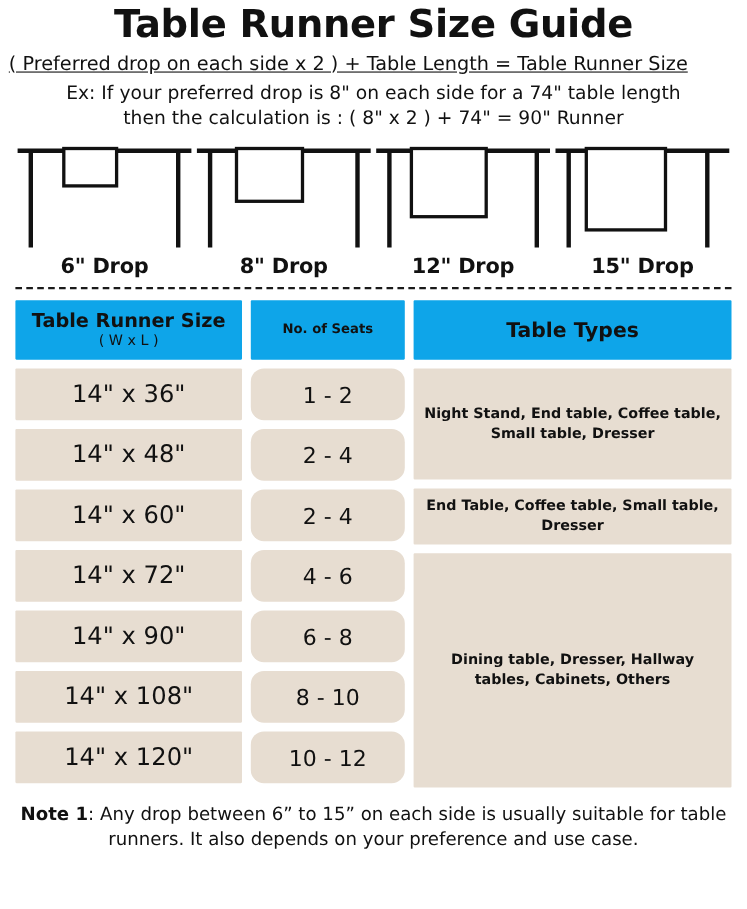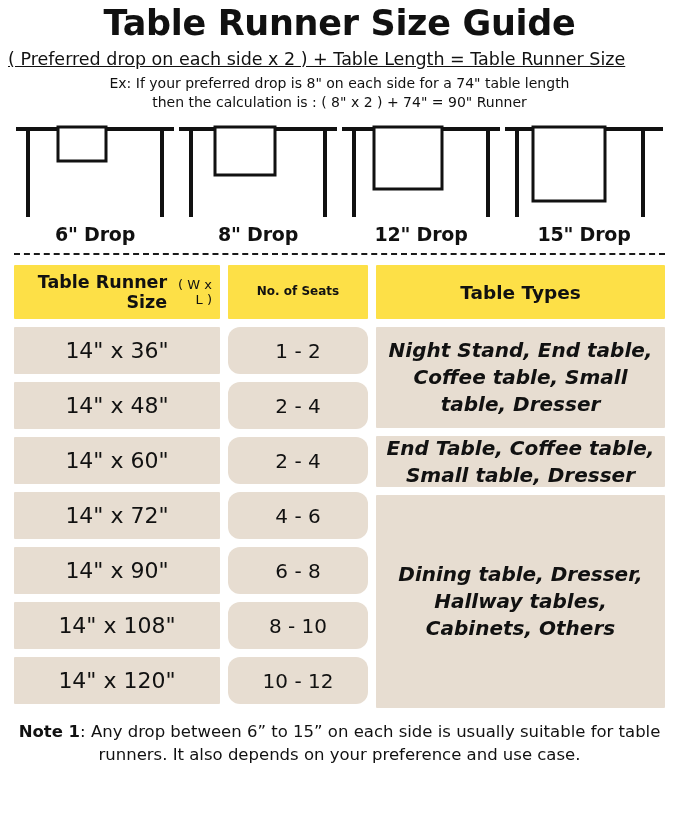--- a/index.html
+++ b/index.html
@@ -32,21 +32,21 @@
   }
   .formula {
     text-align: left;
     font-size: 17.5px;
     margin: 6px 0 2px 0;
     line-height: 1.25;
     text-decoration: underline;
   }
   .example {
     text-align: center;
-    font-size: 14px;
+    font-size: 17px;
     line-height: 1.32;
     margin: 4px 0 0 0;
   }
   .example .line2 { display: block; }
 
   
   .drops {
     margin-top: 10px;
     display: flex;
     justify-content: space-between;
@@ -89,43 +89,42 @@
     background: #e7ddd1;
     display: flex;
     align-items: center;
     justify-content: center;
     text-align: center;
     margin-bottom: 8px;
     border-radius: 1px;
     padding: 4px 8px;
   }
   .head-cell {
-    background: #fde047;
-    font-weight: bold;
-    flex-direction: row;
+    background: #0ea5e9;
+    font-weight: bold;
+    flex-direction: column;
     line-height: 1.15;
     text-align: right;
   }
   .head-cell .sub {
     font-weight: normal;
     font-size: 13px;
     margin-top: 2px;
   }
   .col-size .head-cell { height: 54px; font-size: 17.5px; }
   .col-seats .head-cell { height: 54px; font-size: 12px; }
   .col-types .head-cell { height: 54px; font-size: 18.5px; }
 
   .col-size .cell.row { height: 47px; font-size: 22px; }
   .col-seats .cell.row { height: 47px; font-size: 20px; border-radius: 12px; }
 
   .col-types .cell.block {
-    font-size: 20px;
+    font-size: 13px;
     font-weight: bold;
     line-height: 1.35;
-    font-style: italic;
   }
   .types-1 { height: 101px; }
   .types-2 { height: 51px; }
   .types-3 { height: 213px; }
 
   
   .notes {
     margin-top: 4px;
     padding: 0 8px;
     text-align: center;

